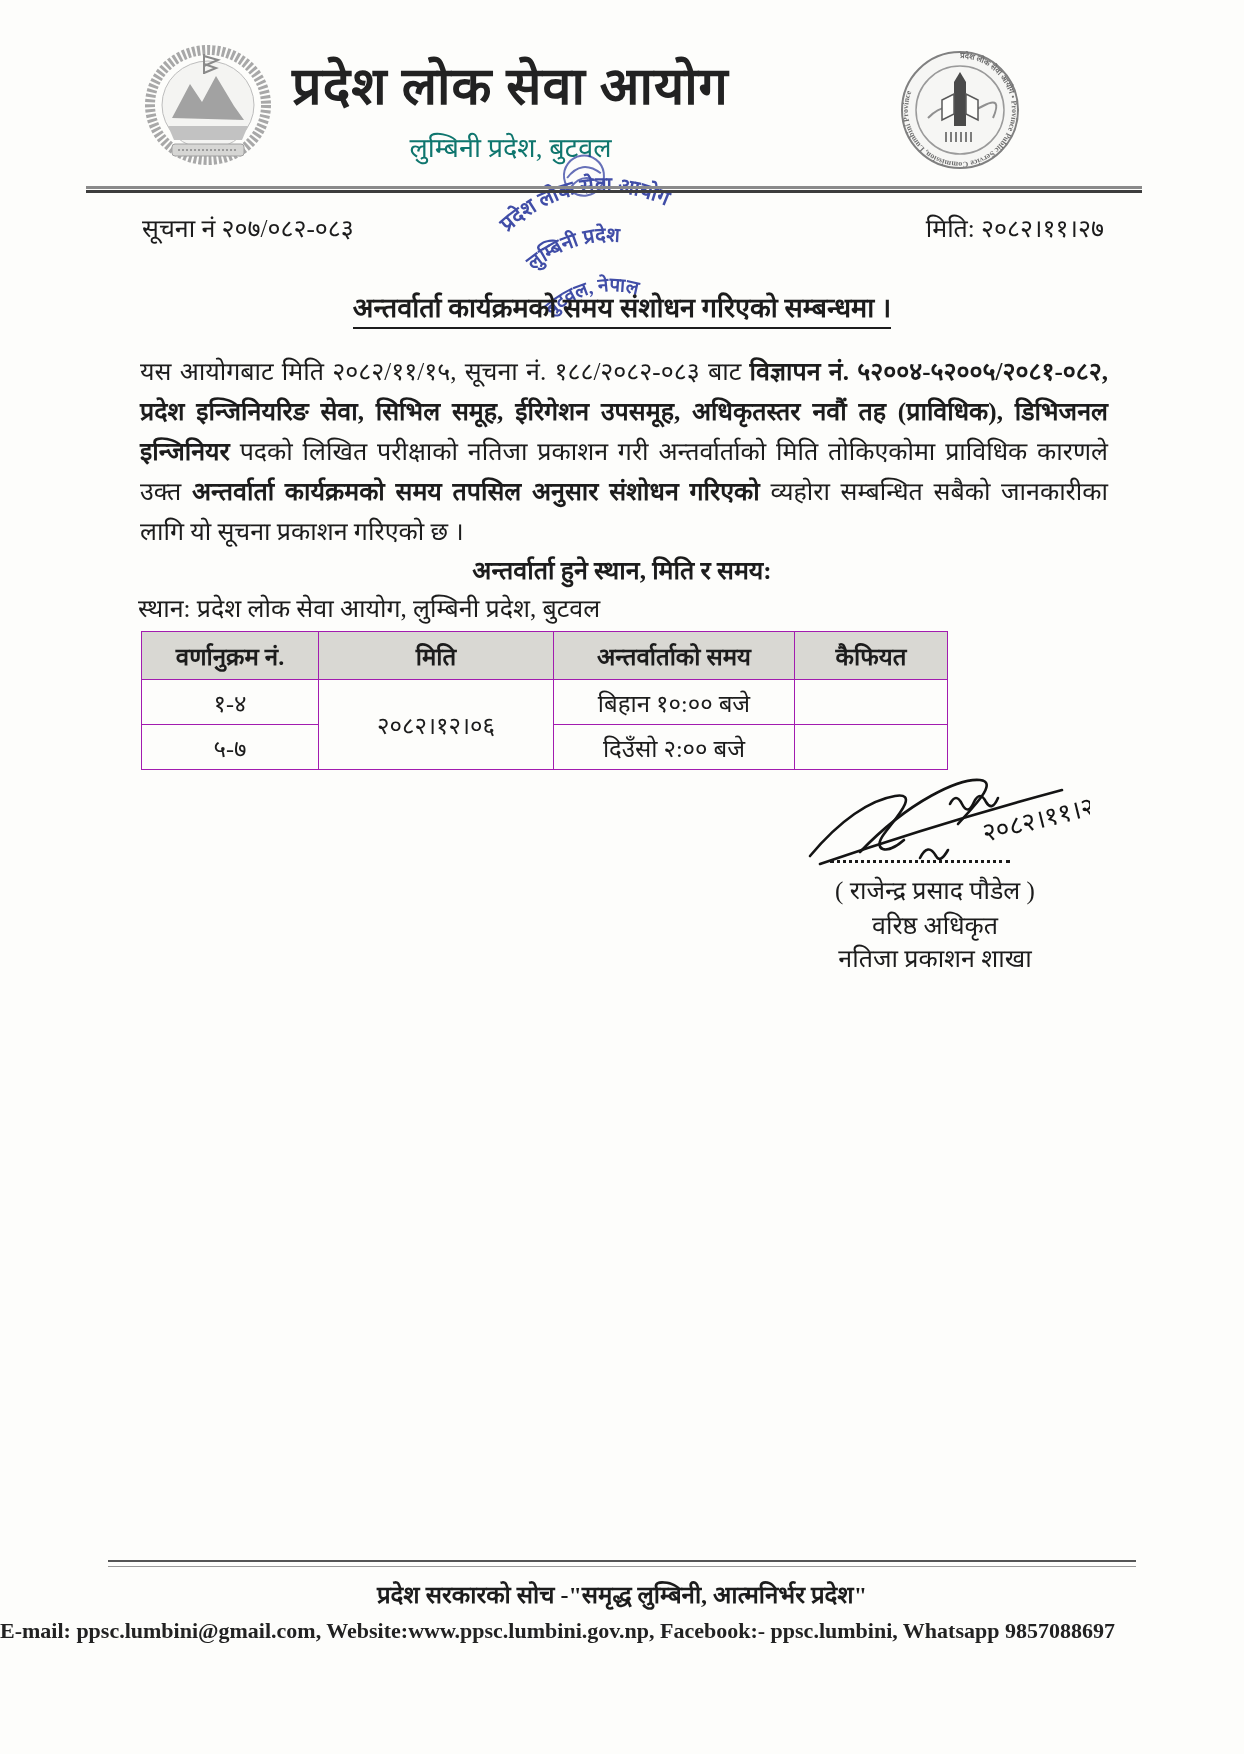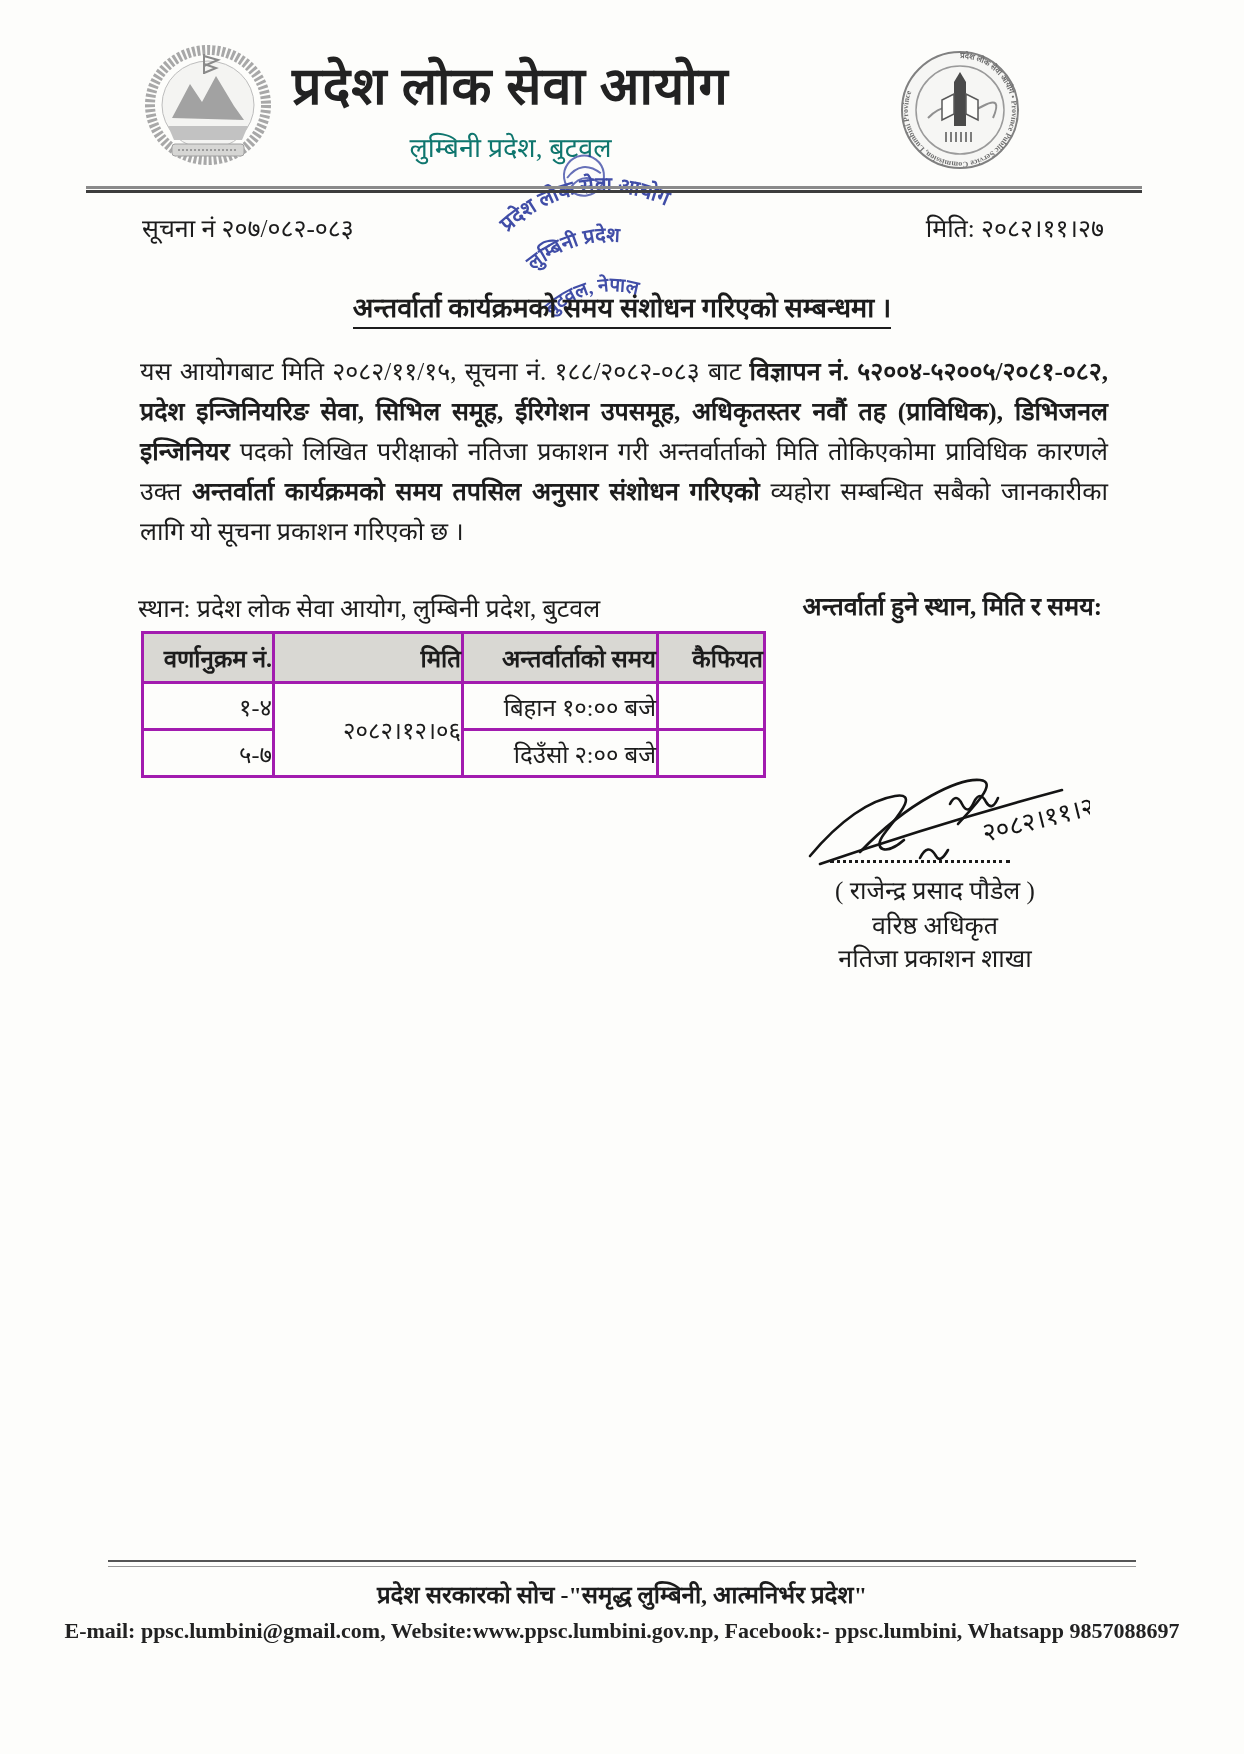--- a/index.html
+++ b/index.html
@@ -39,48 +39,48 @@
   }
   .subject span{
     font-size:27px;font-weight:bold;border-bottom:2.5px solid #1c1c1c;
     padding-bottom:4px;
   }
   .body-par{
     position:absolute;left:140px;top:352px;width:968px;
     font-size:25px;line-height:40px;text-align:justify;
   }
   .sched-head{
-    position:absolute;left:142px;right:142px;top:552px;text-align:right;
-    font-size:25px;font-weight:bold;margin-top:36px;
+    position:absolute;left:142px;right:142px;top:552px;text-align:center;
+    font-size:25px;font-weight:bold;
   }
   .venue{position:absolute;left:138px;top:590px;font-size:25px;}
   table.sched{
     position:absolute;left:141px;top:631px;border-collapse:collapse;
     font-size:24px;text-align:center;
   }
-  table.sched th,table.sched td{border:3px solid #a21caf;padding:0 0;text-align:right;}
+  table.sched th,table.sched td{border:1px solid #a21caf;padding:0 24px;}
   table.sched th{background:#d9d8d3;font-weight:bold;height:47px;}
   table.sched td{height:44px;font-weight:normal;}
   .col-serial{width:128px;}
   .col-date{width:186px;}
   .col-time{width:192px;}
   .col-remarks{width:104px;margin-left:12px;}
   .sig-block{position:absolute;left:770px;top:760px;width:330px;text-align:center;}
   .sig-art{position:absolute;left:30px;top:0;}
   .sig-dots{
     position:absolute;left:60px;top:100px;width:180px;
     border-bottom:3px dotted #1a1a1a;
   }
   .sig-name{position:absolute;left:0;top:112px;width:330px;font-size:25px;}
   .sig-post{position:absolute;left:0;top:147px;width:330px;font-size:25px;}
   .sig-dept{position:absolute;left:0;top:180px;width:330px;font-size:25px;}
   .footer{position:absolute;left:0;top:1560px;width:1244px;}
   .rule-foot{margin:0 108px;height:4px;border-top:2px solid #555;border-bottom:1px solid #999;}
   .motto{margin-top:10px;text-align:center;font-size:24px;font-weight:bold;}
-  .contact{margin-top:8px;text-align:center;font-size:22px;font-weight:bold;color:#222;}
+  .contact{margin-top:8px;text-align:left;font-size:22px;font-weight:bold;color:#222;}
 </style>
 </head>
 <body>
 
 <div class="page">
 
   <div class="header">
 
     <svg class="emblem-left" width="140" height="130" viewBox="0 0 140 130">
       <ellipse cx="70" cy="65" rx="58" ry="55" fill="none" stroke="#a8a8a8" stroke-width="10" stroke-dasharray="3 2"></ellipse>

